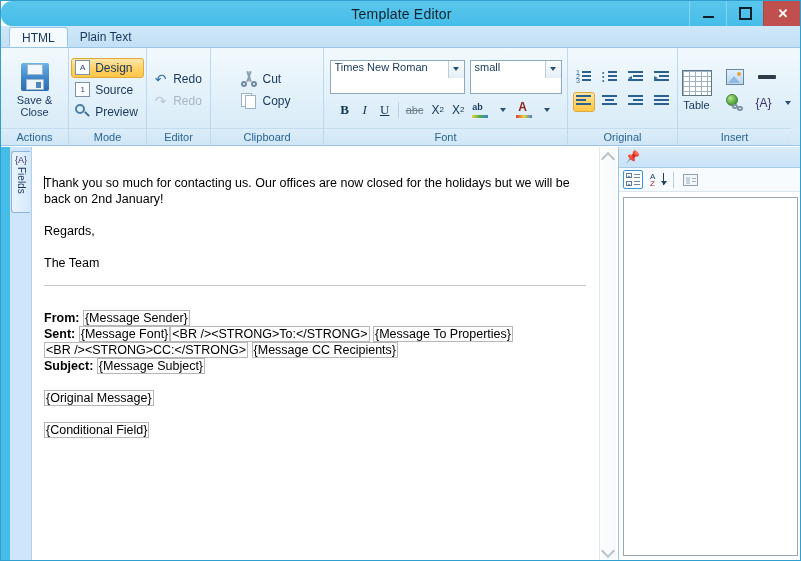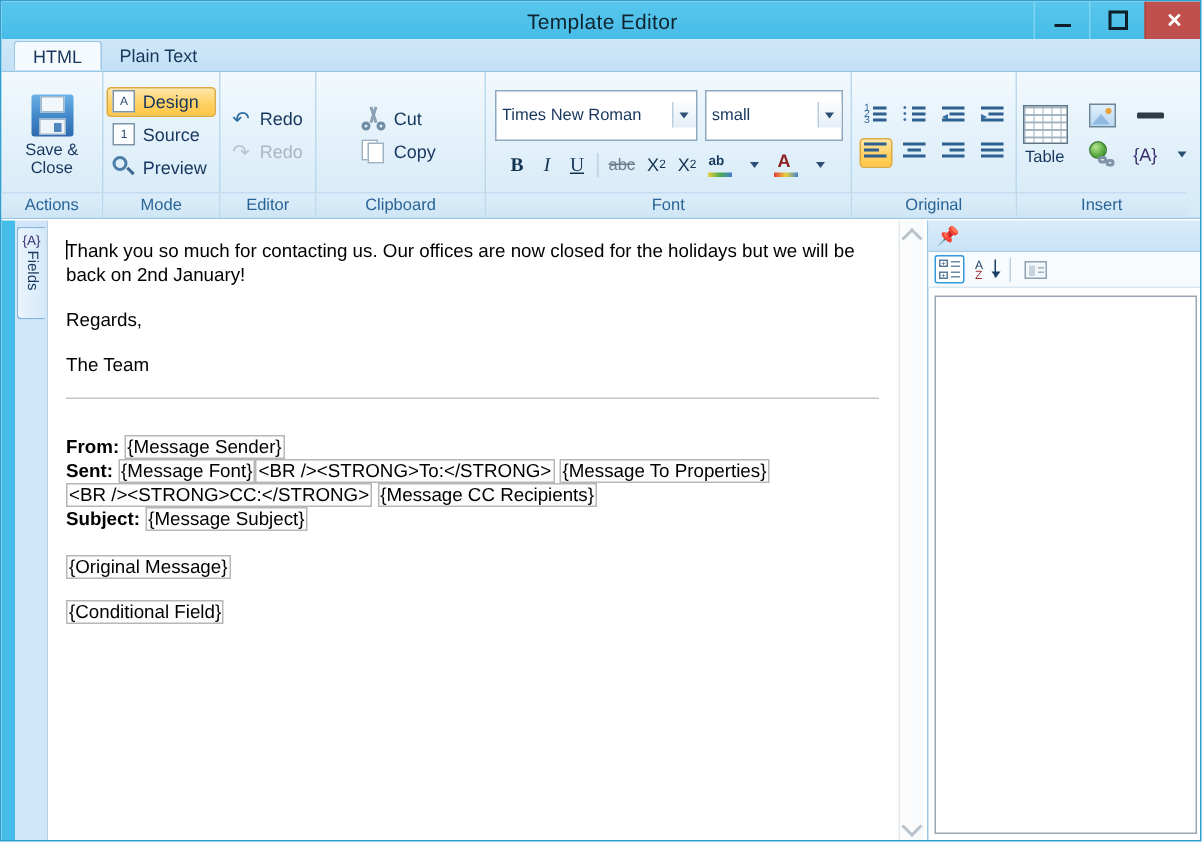--- a/index.html
+++ b/index.html
@@ -16,21 +16,21 @@
     box-sizing:border-box;
     background:#ffffff;
     border:1px solid #2f9fd0;
     overflow:hidden;
   }
 
   
   .titlebar{
     position:absolute;left:0;top:0;width:801px;height:25px;
     background:linear-gradient(180deg,#59c6ec 0%,#4fc1ea 55%,#45bde8 100%);
-    display:flex;align-items:center;justify-content:center;
+    display:flex;align-items:center;justify-content:center;border-radius:11px;
   }
   .title-text{
     font-size:14px;color:#10232e;letter-spacing:.2px;
     font-family:"Liberation Sans", sans-serif;
   }
   .winbtns{position:absolute;right:0;top:0;height:25px;display:flex;}
   .winbtn{
     width:36px;height:25px;display:flex;align-items:center;justify-content:center;
     border-left:1px solid #7fd4f0;color:#0d1f29;font-size:12px;
     background:transparent;
@@ -137,21 +137,21 @@
 
   .ico-copy{width:16px;height:16px;position:relative;flex:none;}
   .ico-copy i{position:absolute;background:#ffffff;border:1px solid #9db2c4;box-sizing:border-box;}
   .ico-copy i.b{left:0;top:0;width:11px;height:14px;}
   .ico-copy i.f{left:4px;top:2px;width:11px;height:14px;}
 
   
   .fontrow1{display:flex;gap:5px;margin-bottom:6px;}
   .combo{
     height:34px;border:1px solid #8ea9bf;background:#ffffff;
-    display:flex;align-items:center;box-sizing:border-box;
+    display:flex;box-sizing:border-box;
     font-size:11px;color:#17365d;padding-left:4px;position:relative;
   }
   .combo .cval{flex:1;overflow:hidden;white-space:nowrap;}
   .combo .carrow{
     width:15px;height:17px;display:flex;align-items:center;justify-content:center;
     background:linear-gradient(180deg,#fbfdff 0%,#e4eef6 100%);border-left:1px solid #b9cddd;
   }
   .caret{width:0;height:0;border-left:3px solid transparent;border-right:3px solid transparent;border-top:4px solid #2b4f73;}
   .fontrow2{display:flex;align-items:center;gap:2px;}
   .fbtn{
@@ -225,21 +225,21 @@
   .editorwrap{
     position:absolute;left:30px;top:146px;width:585px;height:415px;
     background:#ffffff;border-left:1px solid #b7cfe4;box-sizing:border-box;
   }
   .editor{
     position:absolute;left:0;top:0;right:16px;bottom:0;
     background:#ffffff;padding:12px 14px 0 12px;box-sizing:border-box;
     font-family:"Liberation Sans",sans-serif;font-size:12.5px;color:#000000;
     line-height:16px;overflow:hidden;
   }
-  .editor p{margin:0 0 14px 0;}
+  .editor p{margin:16px 0 14px 0;}
   .caretbar{display:inline-block;width:1px;height:13px;background:#000;vertical-align:-2px;margin-right:-1px;}
   .ehr{border:none;border-top:1px solid #c6c6c6;margin:4px 0 24px 0;height:0;}
   .tok{
     display:inline-block;border:1px solid #b7b7b7;background:#fdfdfd;
     padding:0 1px;line-height:14px;color:#000;
   }
   .hdrlbl{font-weight:bold;}
   .block-tight{margin:0 0 2px 0;}
 
   .vscroll{

